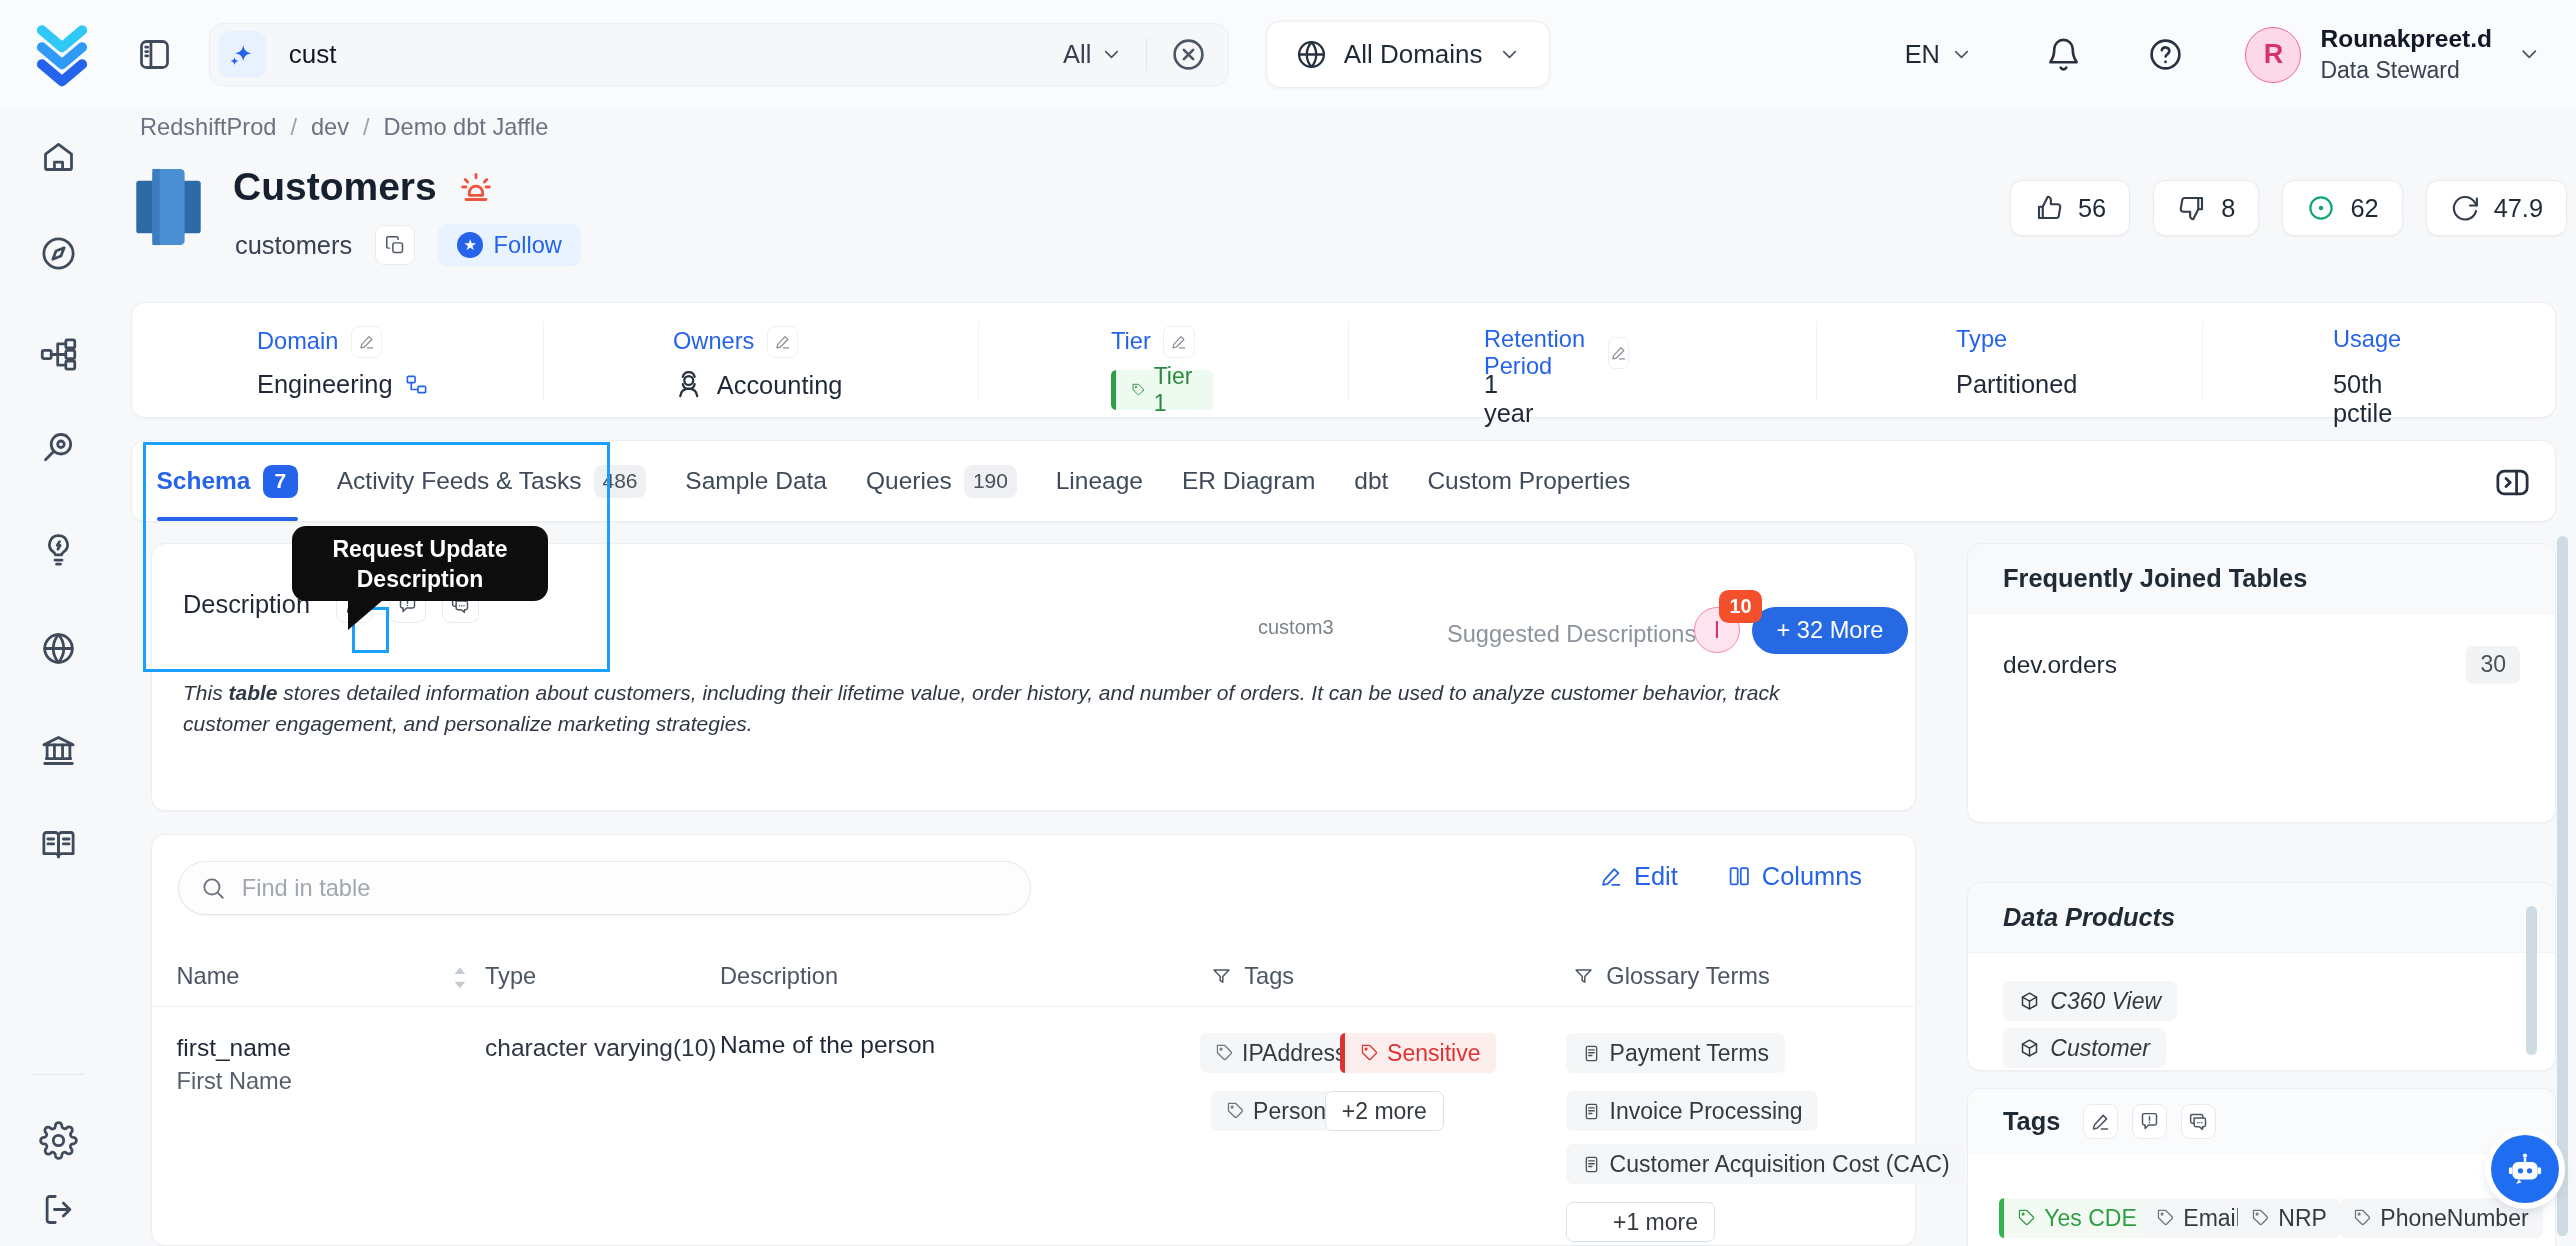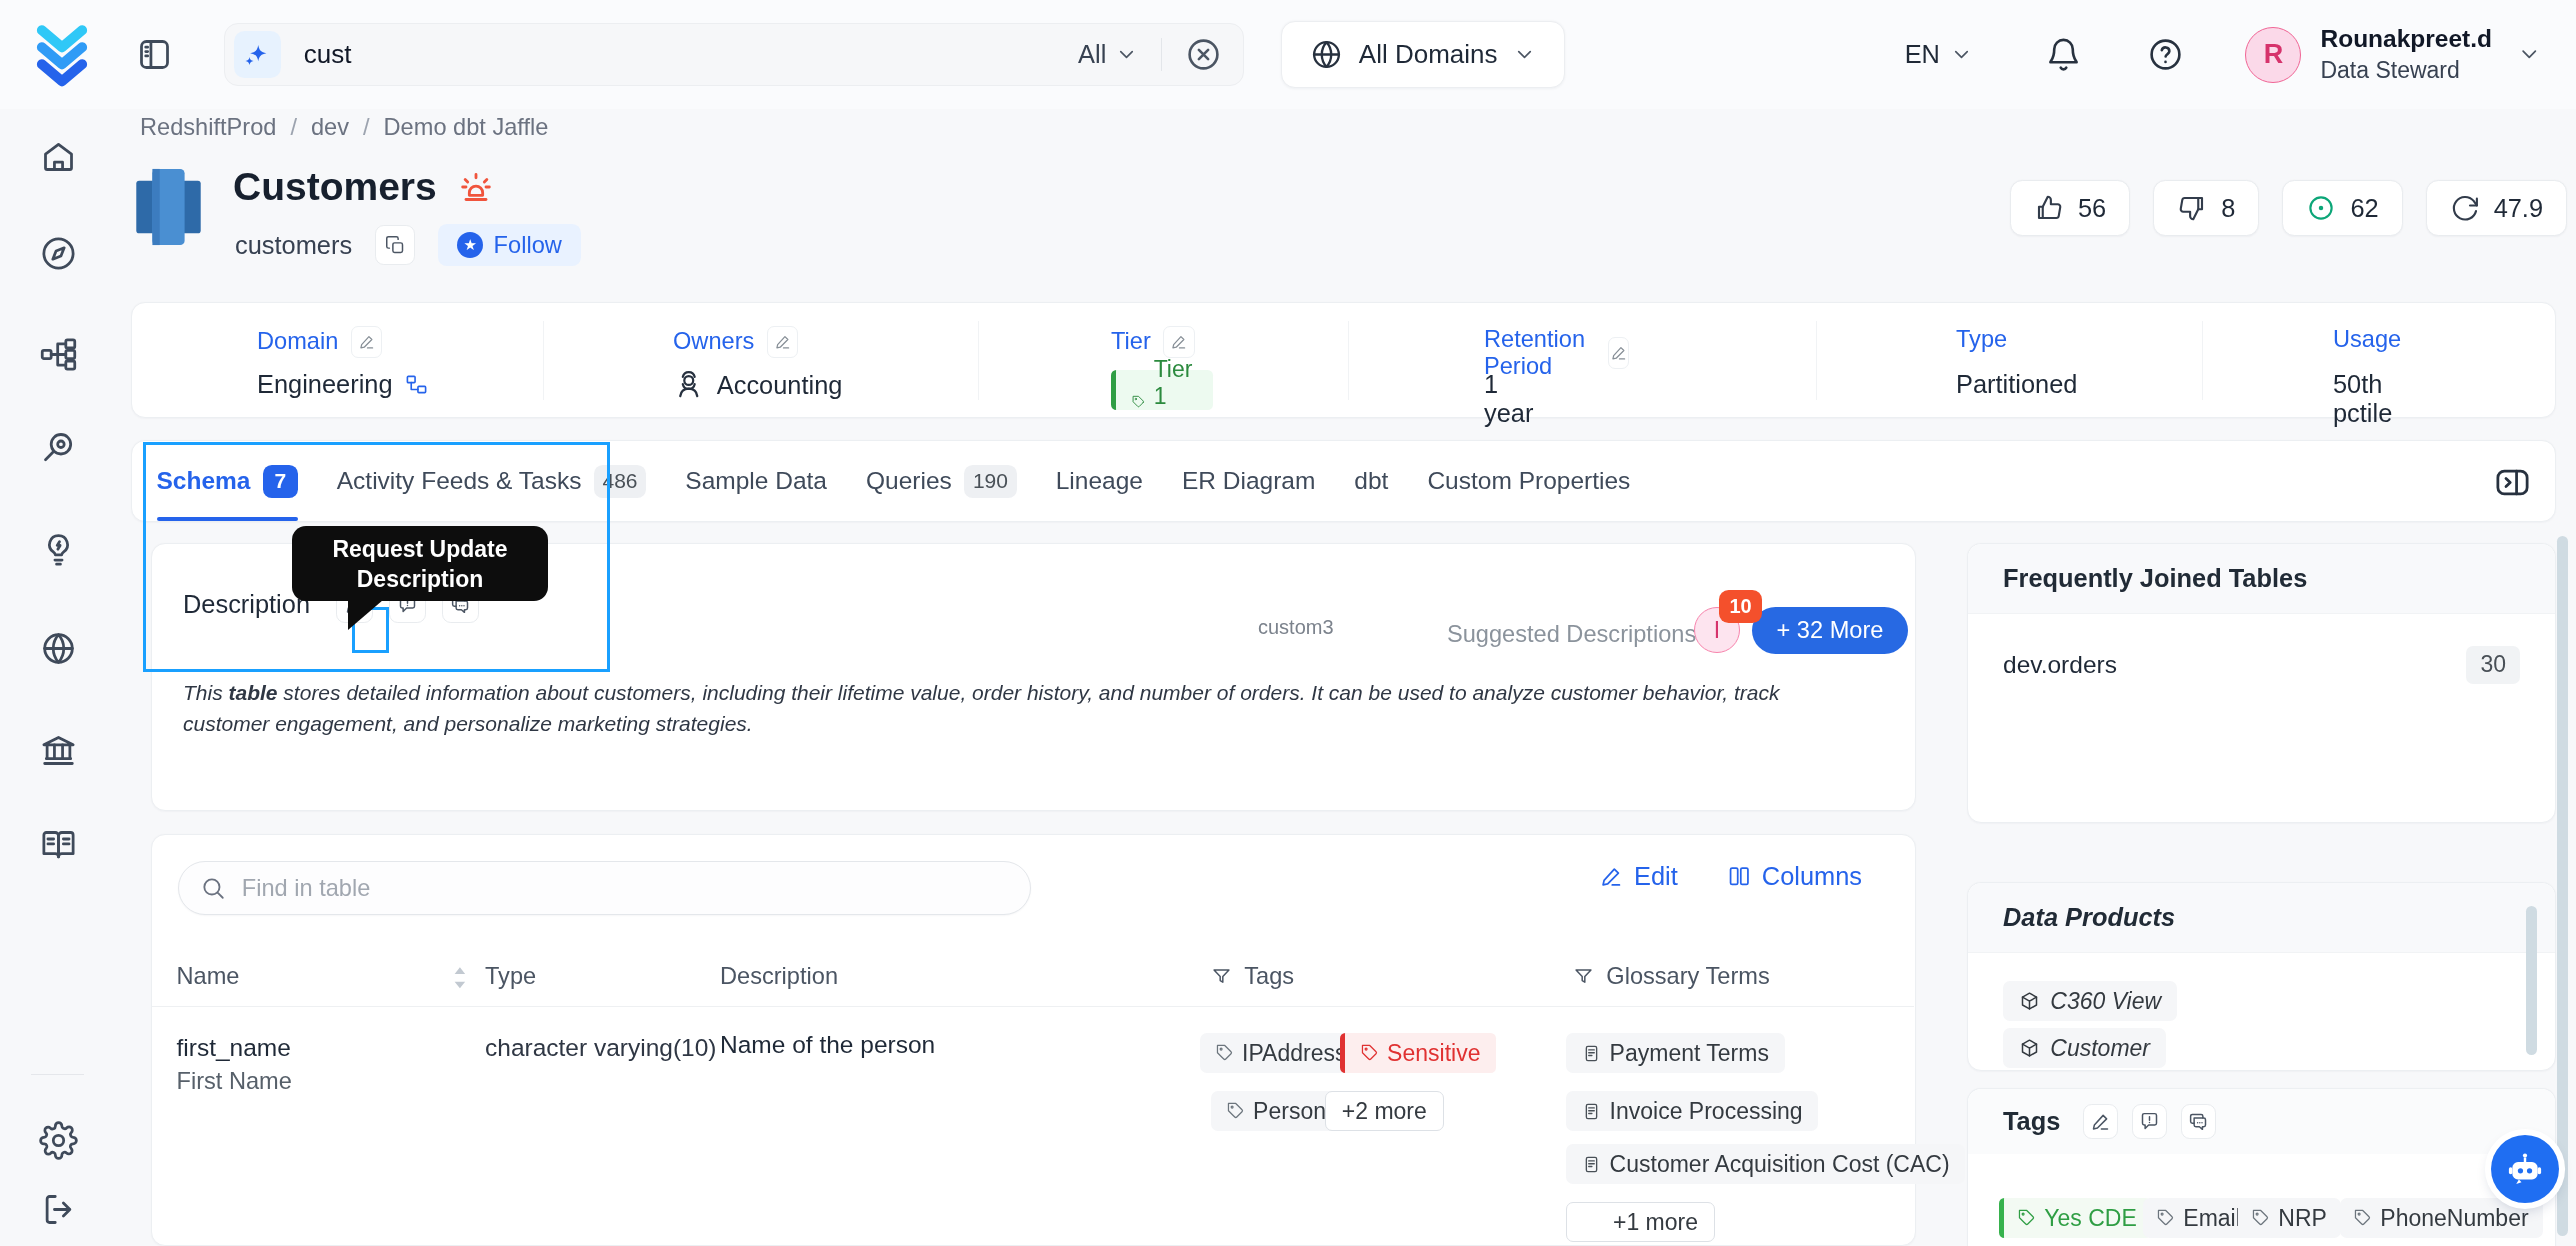--- a/index.html
+++ b/index.html
@@ -9,21 +9,21 @@
 
   
   .ic { display:inline-block; vertical-align:middle; }
   .ic svg { width:100%; height:100%; display:block; }
   .stroke { fill:none; stroke:currentColor; stroke-width:1.7; stroke-linecap:round; stroke-linejoin:round; }
 
   
   .topbar { position:absolute; left:0; top:0; width:2576px; height:109px; background:#fafbfd; display:flex; align-items:center; }
   .logo { width:68px; height:68px; margin-left:28px; }
   .tgl { width:39px; height:39px; margin-left:39px; color:#3f4a5a; }
-  .search { margin-left:50px; width:1020px; height:63px; background:#f6f7f9; border:0.9px solid #eceef1; border-radius:14px; display:flex; align-items:center; padding:0 21px 0 8.8px; }
+  .search { margin-left:35px; width:1020px; height:63px; background:#f6f7f9; border:0.9px solid #eceef1; border-radius:14px; display:flex; align-items:center; padding:0 21px 0 8.8px; }
   .spark { width:47px; height:47px; border-radius:10.5px; background:#e7f2fe; display:flex; align-items:center; justify-content:center; color:#2563eb; }
   .spark .ic { width:30px; height:30px; }
   .search input { flex:1; border:none; outline:none; background:transparent; font-family:inherit; font-size:26px; color:#111827; margin-left:23px; }
   .scope { display:flex; align-items:center; gap:8.8px; color:#374151; font-size:25.4px; }
   .scope .ic { width:23px; height:23px; color:#4b5563; }
   .sdiv { width:0.9px; height:33px; background:#e3e6ea; margin:0 23px; }
   .xcl { width:37px; height:37px; color:#4b5563; }
   .domains { margin-left:37px; height:67px; background:#fff; border:0.9px solid #eceef1; border-radius:14px; box-shadow:0 0.9px 2.6px rgba(20,30,50,.05); display:flex; align-items:center; gap:15.8px; padding:0 28px; font-size:26px; color:#1f2937; }
   .domains .g { width:33px; height:33px; color:#27313f; }
   .domains .c { width:23px; height:23px; color:#4b5563; }
@@ -66,21 +66,21 @@
   
   .meta { left:131px; top:302px; width:2425px; height:116px; }
   .mcol { position:absolute; top:0; height:100%; }
   .mlabel { position:absolute; top:23px; display:flex; align-items:center; gap:12.3px; font-size:23.6px; color:#2563eb; font-weight:500; }
   .editbox { width:31.5px; height:31.5px; border:0.9px solid #edf0f3; border-radius:7px; background:#fff; display:flex; align-items:center; justify-content:center; color:#868e96; }
   .editbox .ic { width:17.5px; height:17.5px; }
   .mval { position:absolute; top:67px; display:flex; align-items:center; gap:12.3px; font-size:25.4px; color:#1f2937; }
   .mdiv { position:absolute; top:17.5px; bottom:17.5px; width:0.9px; background:#f1f3f5; }
   .linkic { width:23px; height:23px; color:#2563eb; }
   .usersic { width:31.5px; height:31.5px; color:#27313f; }
-  .tierpill { height:40px; background:#edfaf0; border-left:5.3px solid #2f9e44; border-radius:5.3px; display:flex; align-items:flex-end; gap:8.8px; padding:0 15.8px; color:#2b8a3e; font-size:23px; }
+  .tierpill { height:40px; background:#edfaf0; border-left:5.3px solid #2f9e44; border-radius:5.3px; display:flex; align-items:center; gap:8.8px; padding:0 15.8px; color:#2b8a3e; font-size:23px; }
   .tierpill .ic { width:17.5px; height:17.5px; }
 
   
   .tabsbar { left:131px; top:440px; width:2425px; height:82px; }
   .tabs { display:flex; align-items:center; height:100%; padding-left:24.5px; gap:39px; }
   .tab { position:relative; height:100%; display:flex; align-items:center; gap:12.3px; font-size:24.5px; color:#3f4a5a; }
   .tab.active { color:#2563eb; font-weight:600; }
   .tab.active::after { content:""; position:absolute; left:0; right:0; bottom:0; height:4.4px; border-radius:2.6px; background:#2563eb; }
   .tbadge { min-width:35px; height:33px; padding:0 8.8px; border-radius:8.8px; background:#eef0f3; color:#495057; font-size:21px; display:flex; align-items:center; justify-content:center; }
   .tab.active .tbadge { background:#2563eb; color:#fff; }

